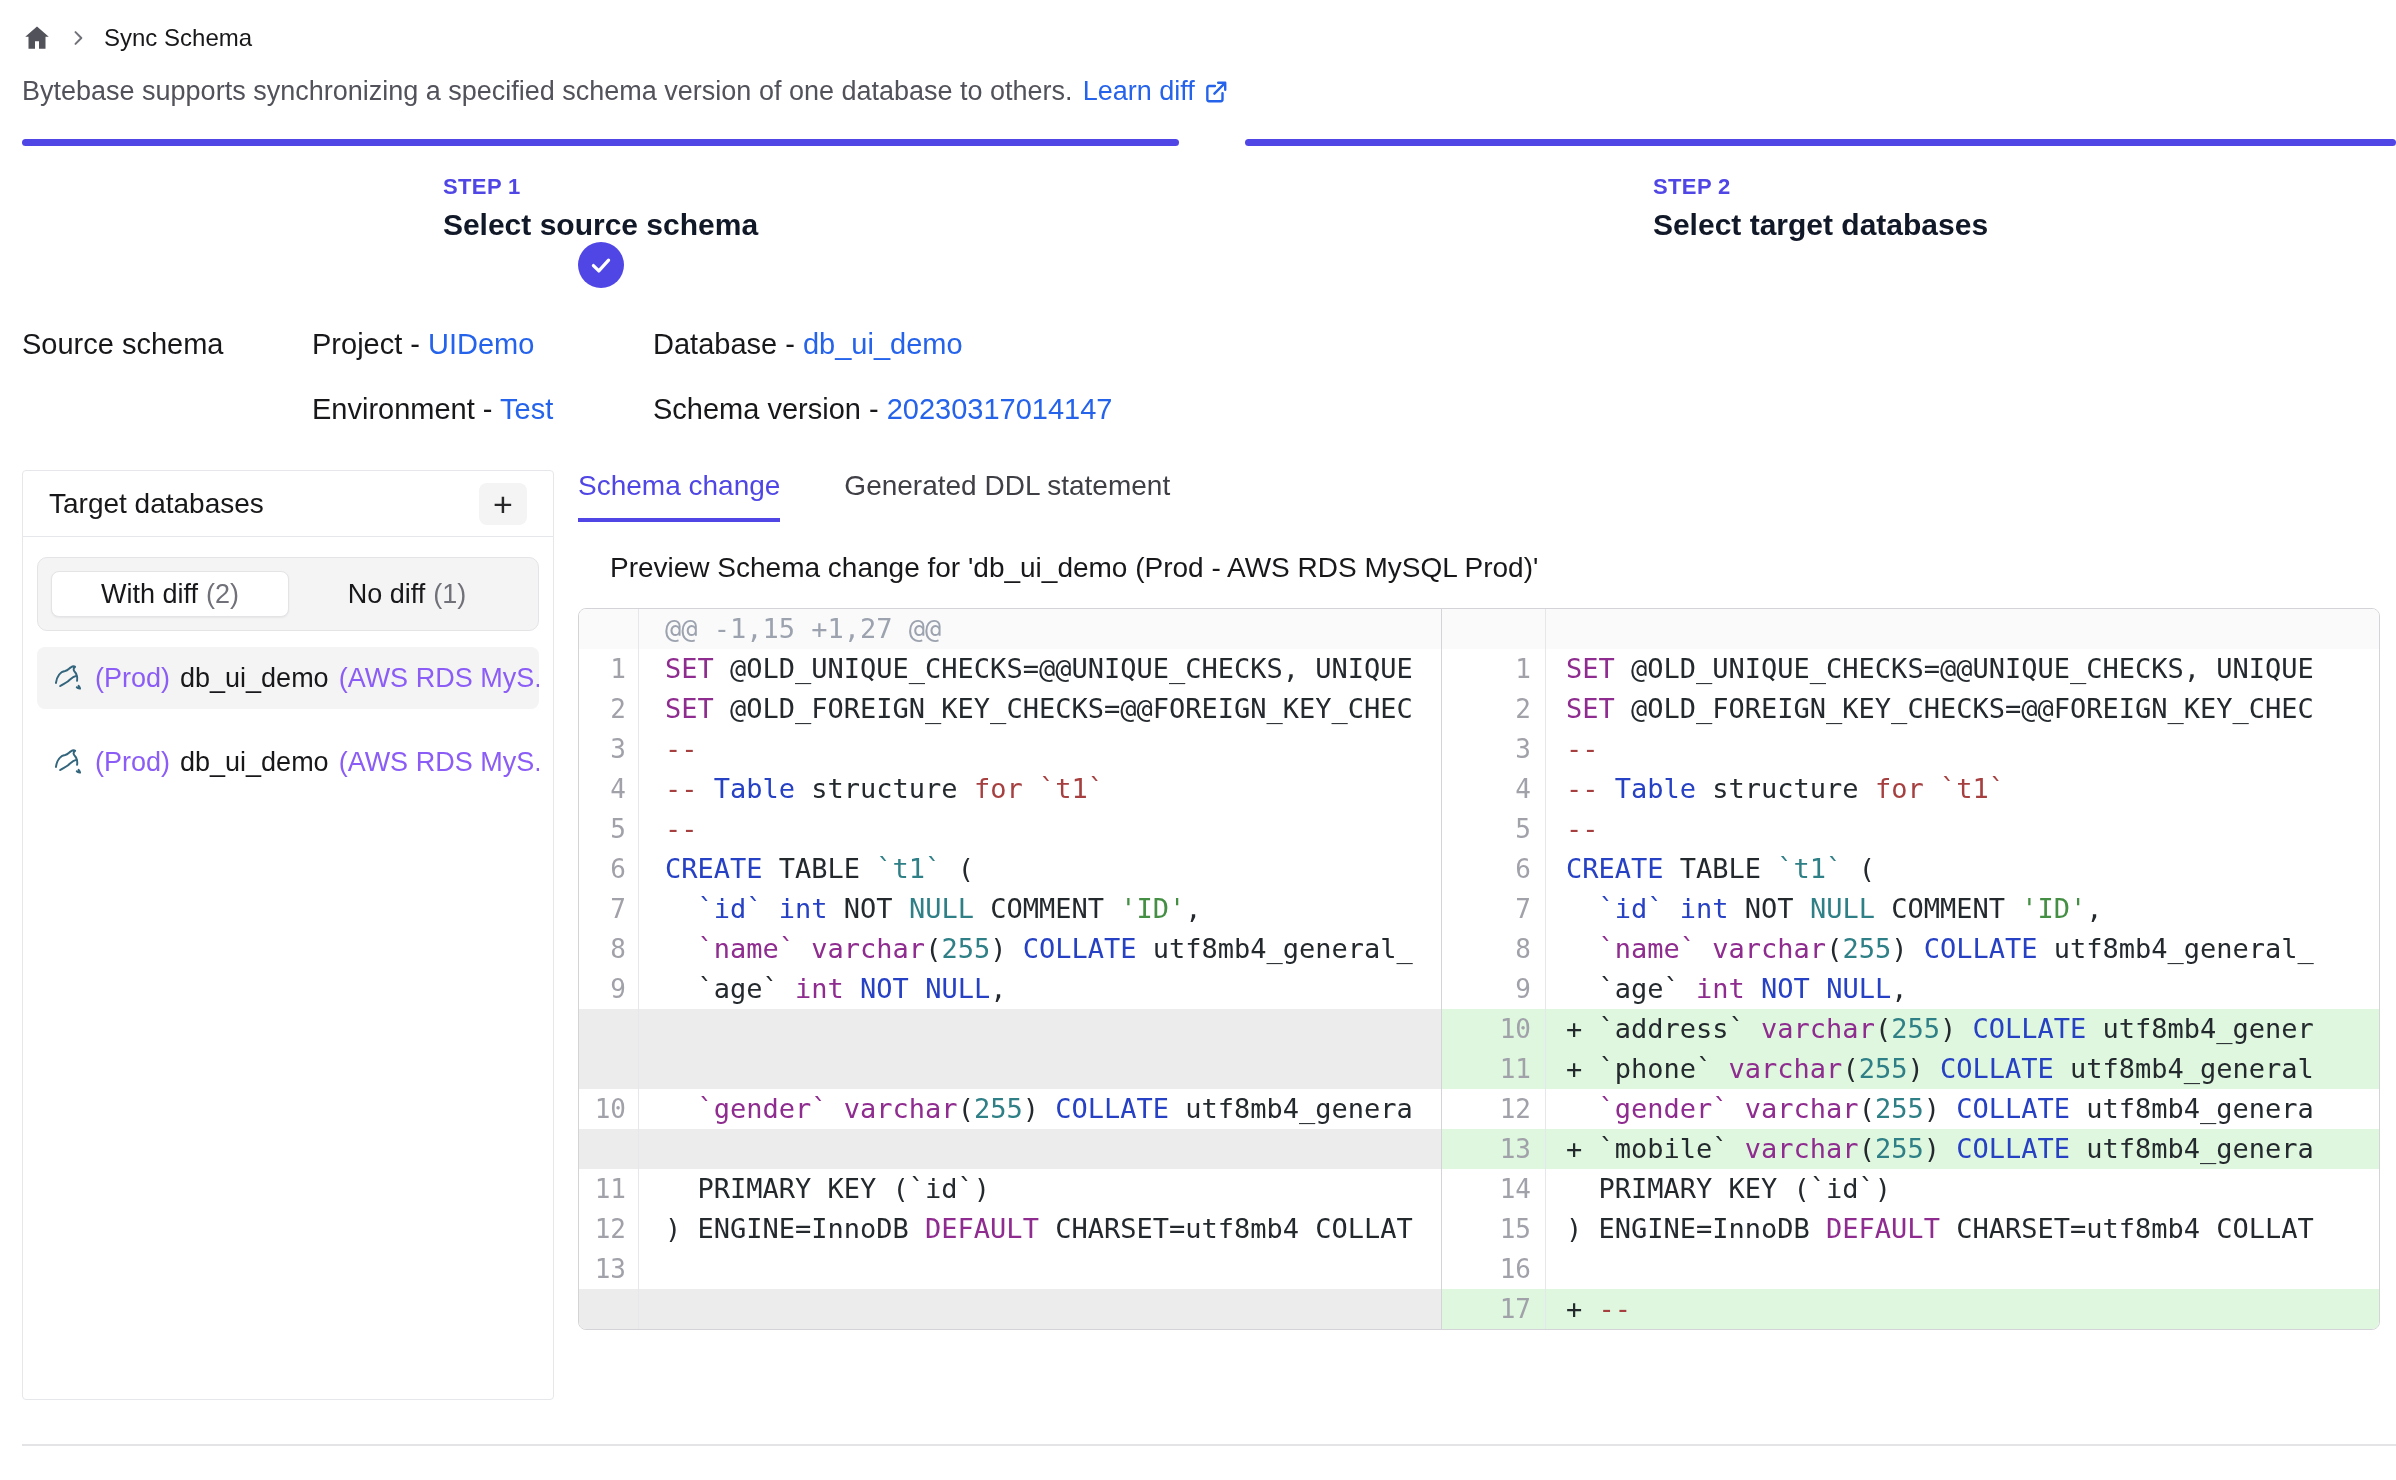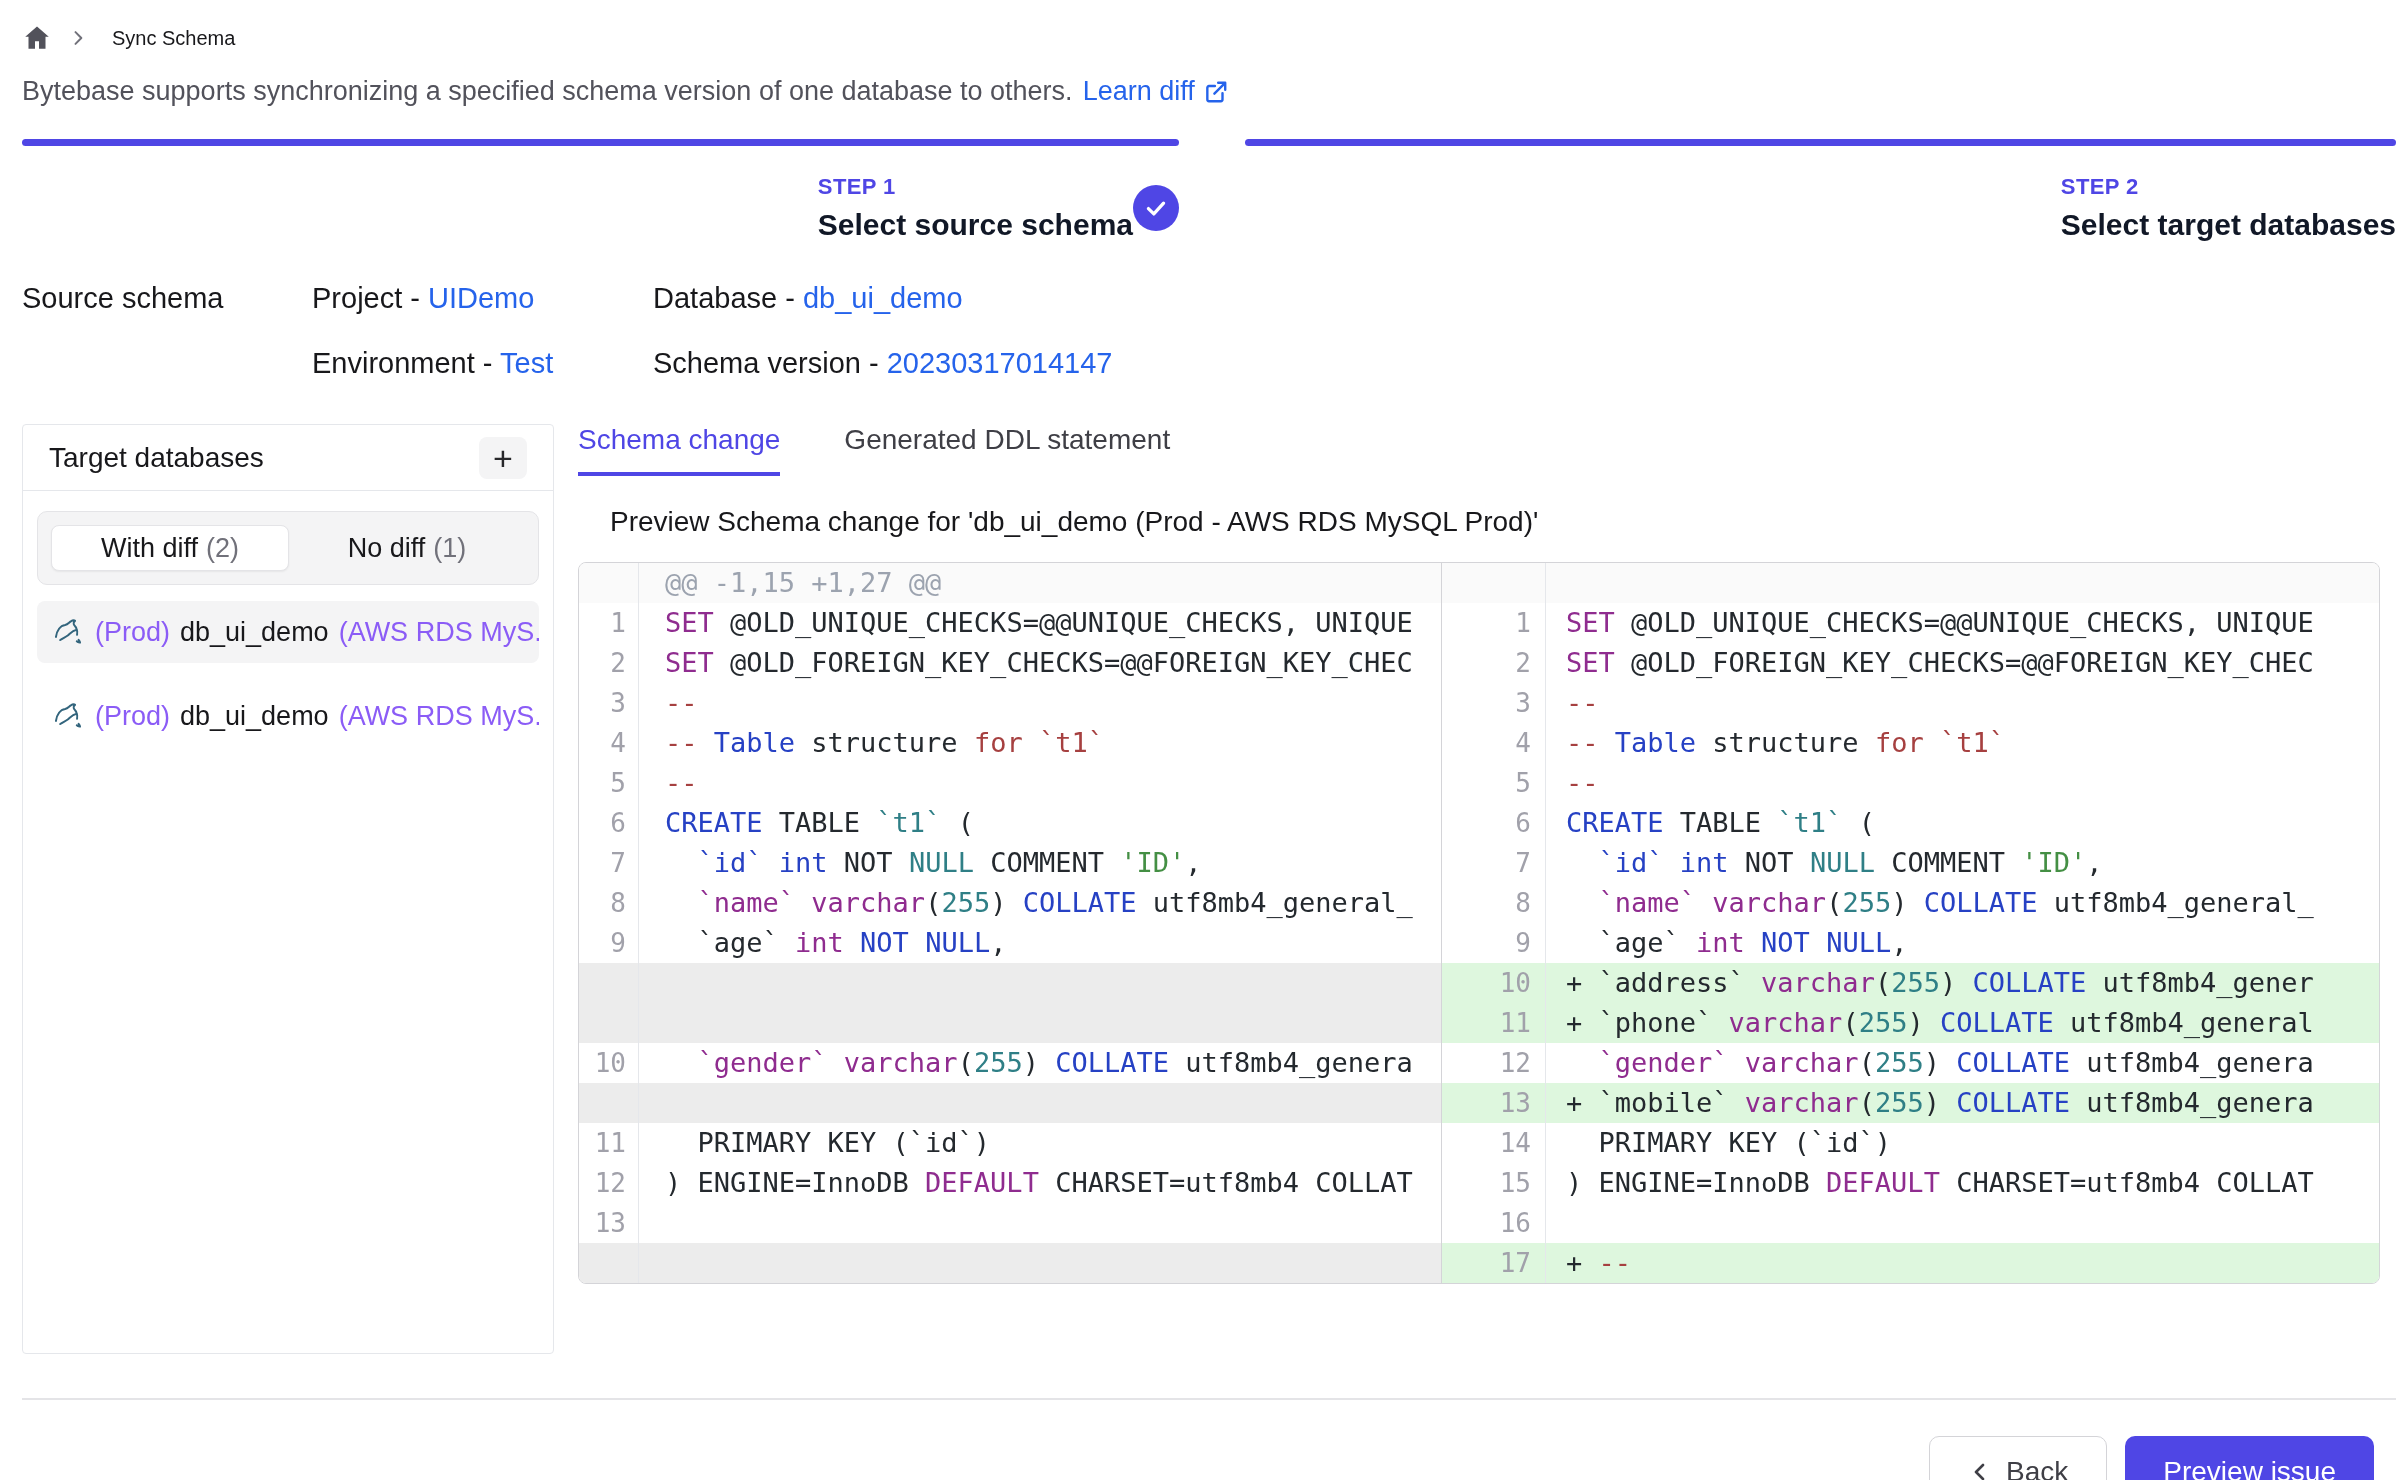--- a/index.html
+++ b/index.html
@@ -6,33 +6,33 @@
   html,body { background:#ffffff; }
   body {
     width:2396px; height:1480px;
     font-family:"Liberation Sans", sans-serif;
     color:#18181b; overflow:hidden; position:relative;
   }
   .page { padding:16px 0 0 22px; }
 
   
   .breadcrumb { display:flex; align-items:center; gap:16px; height:44px; }
-  .crumb-title { font-size:20px; color:#18181b;margin-left:8px; }
+  .crumb-title { font-size:24px; color:#18181b; }
   .icon { display:inline-flex; align-items:center; justify-content:center; }
 
   
   .description { margin-top:16px; font-size:27px; color:#52525b; display:flex; align-items:center; gap:10px; }
   .learn-more { color:#2563eb; text-decoration:none; cursor:pointer; display:inline-flex; align-items:center; gap:8px; }
 
   
   .steps { display:flex; gap:66px; margin-top:32px; margin-right:0; }
   .step { flex:0 0 1157px; }
   .step:last-child { flex:1 1 auto; }
   .bar { height:7px; border-radius:4px; background:#4f46e5; }
-  .step-body { display:flex; align-items:center; justify-content:flex-end; margin-top:28px; }
+  .step-body { display:flex; align-items:center; justify-content:flex-start; margin-top:28px;flex-direction:column; }
   .step-label { font-size:22px; font-weight:700; color:#4f46e5; letter-spacing:0.4px; }
   .step-title { font-size:30px; font-weight:600; color:#111827; margin-top:8px; }
   .check-circle { width:46px; height:46px; border-radius:50%; background:#4f46e5; display:flex; align-items:center; justify-content:center; margin-right:0; }
 
   
   .source-grid { margin-top:40px; display:grid; grid-template-columns:290px 341px 1fr; row-gap:32px; font-size:29px; align-items:baseline; }
   .src-label { color:#18181b; font-weight:500; }
   .field { white-space:nowrap; color:#18181b; }
   .field a { color:#2563eb; text-decoration:none; cursor:pointer; }
 

